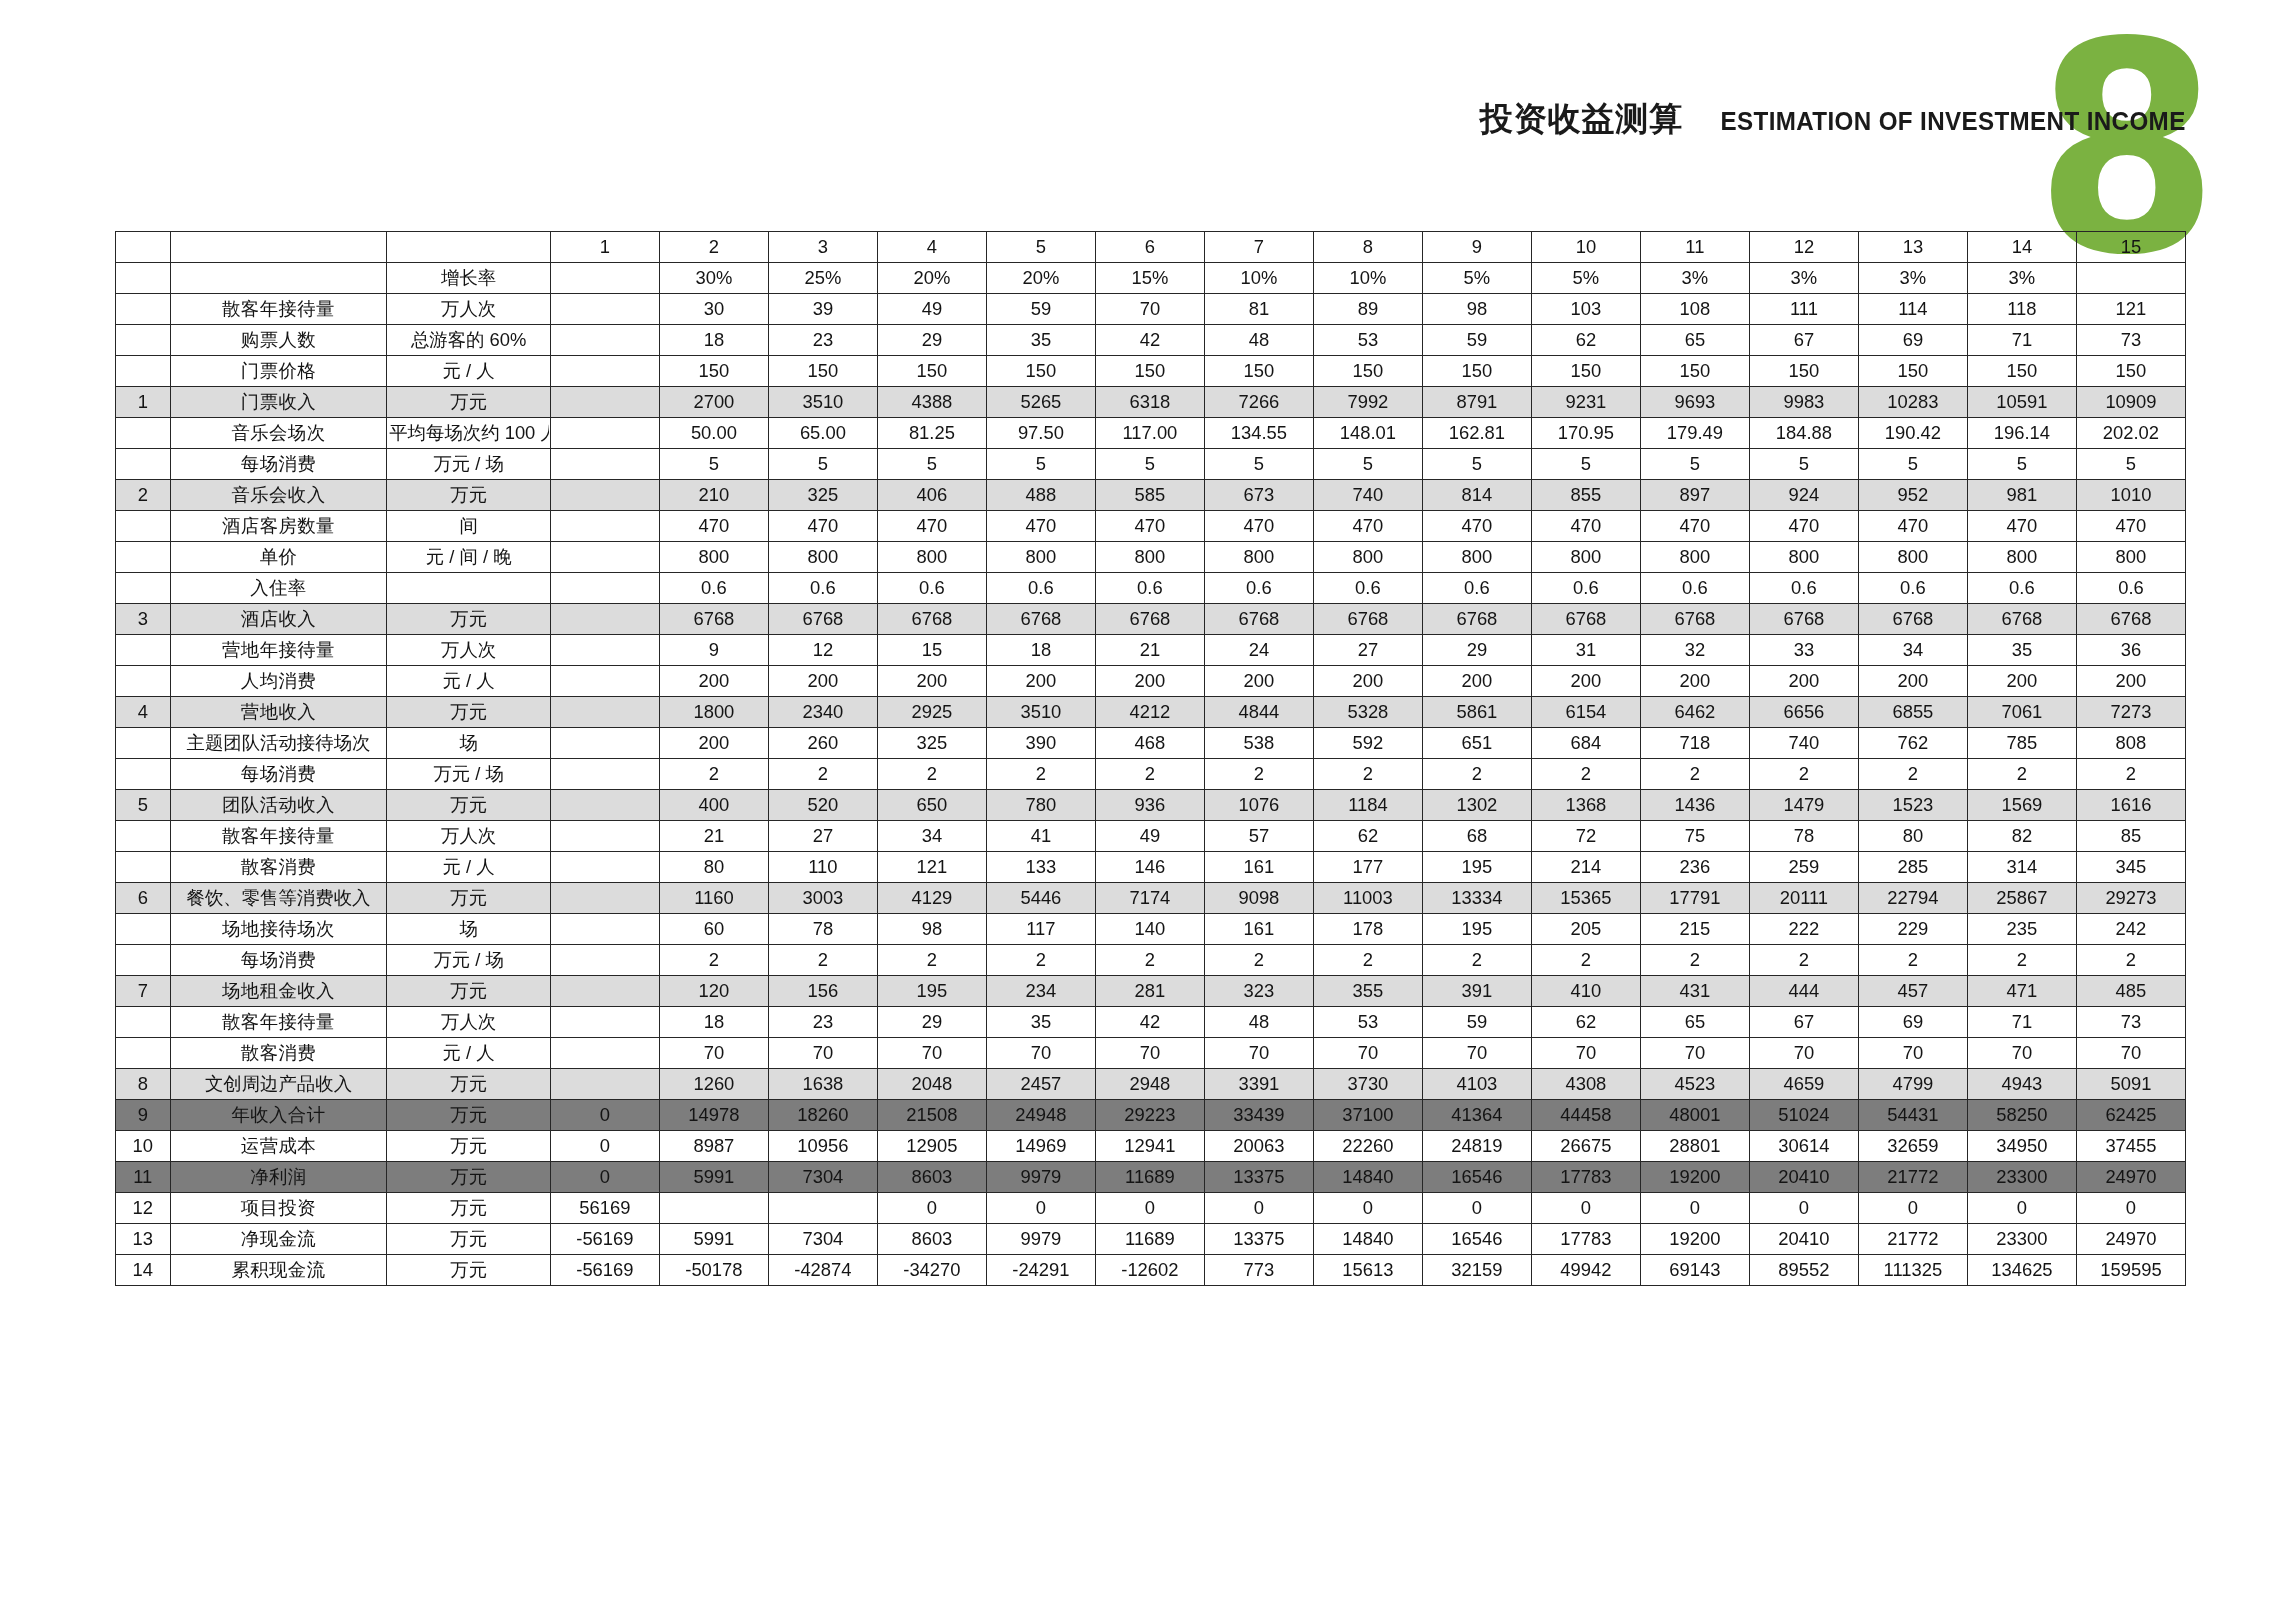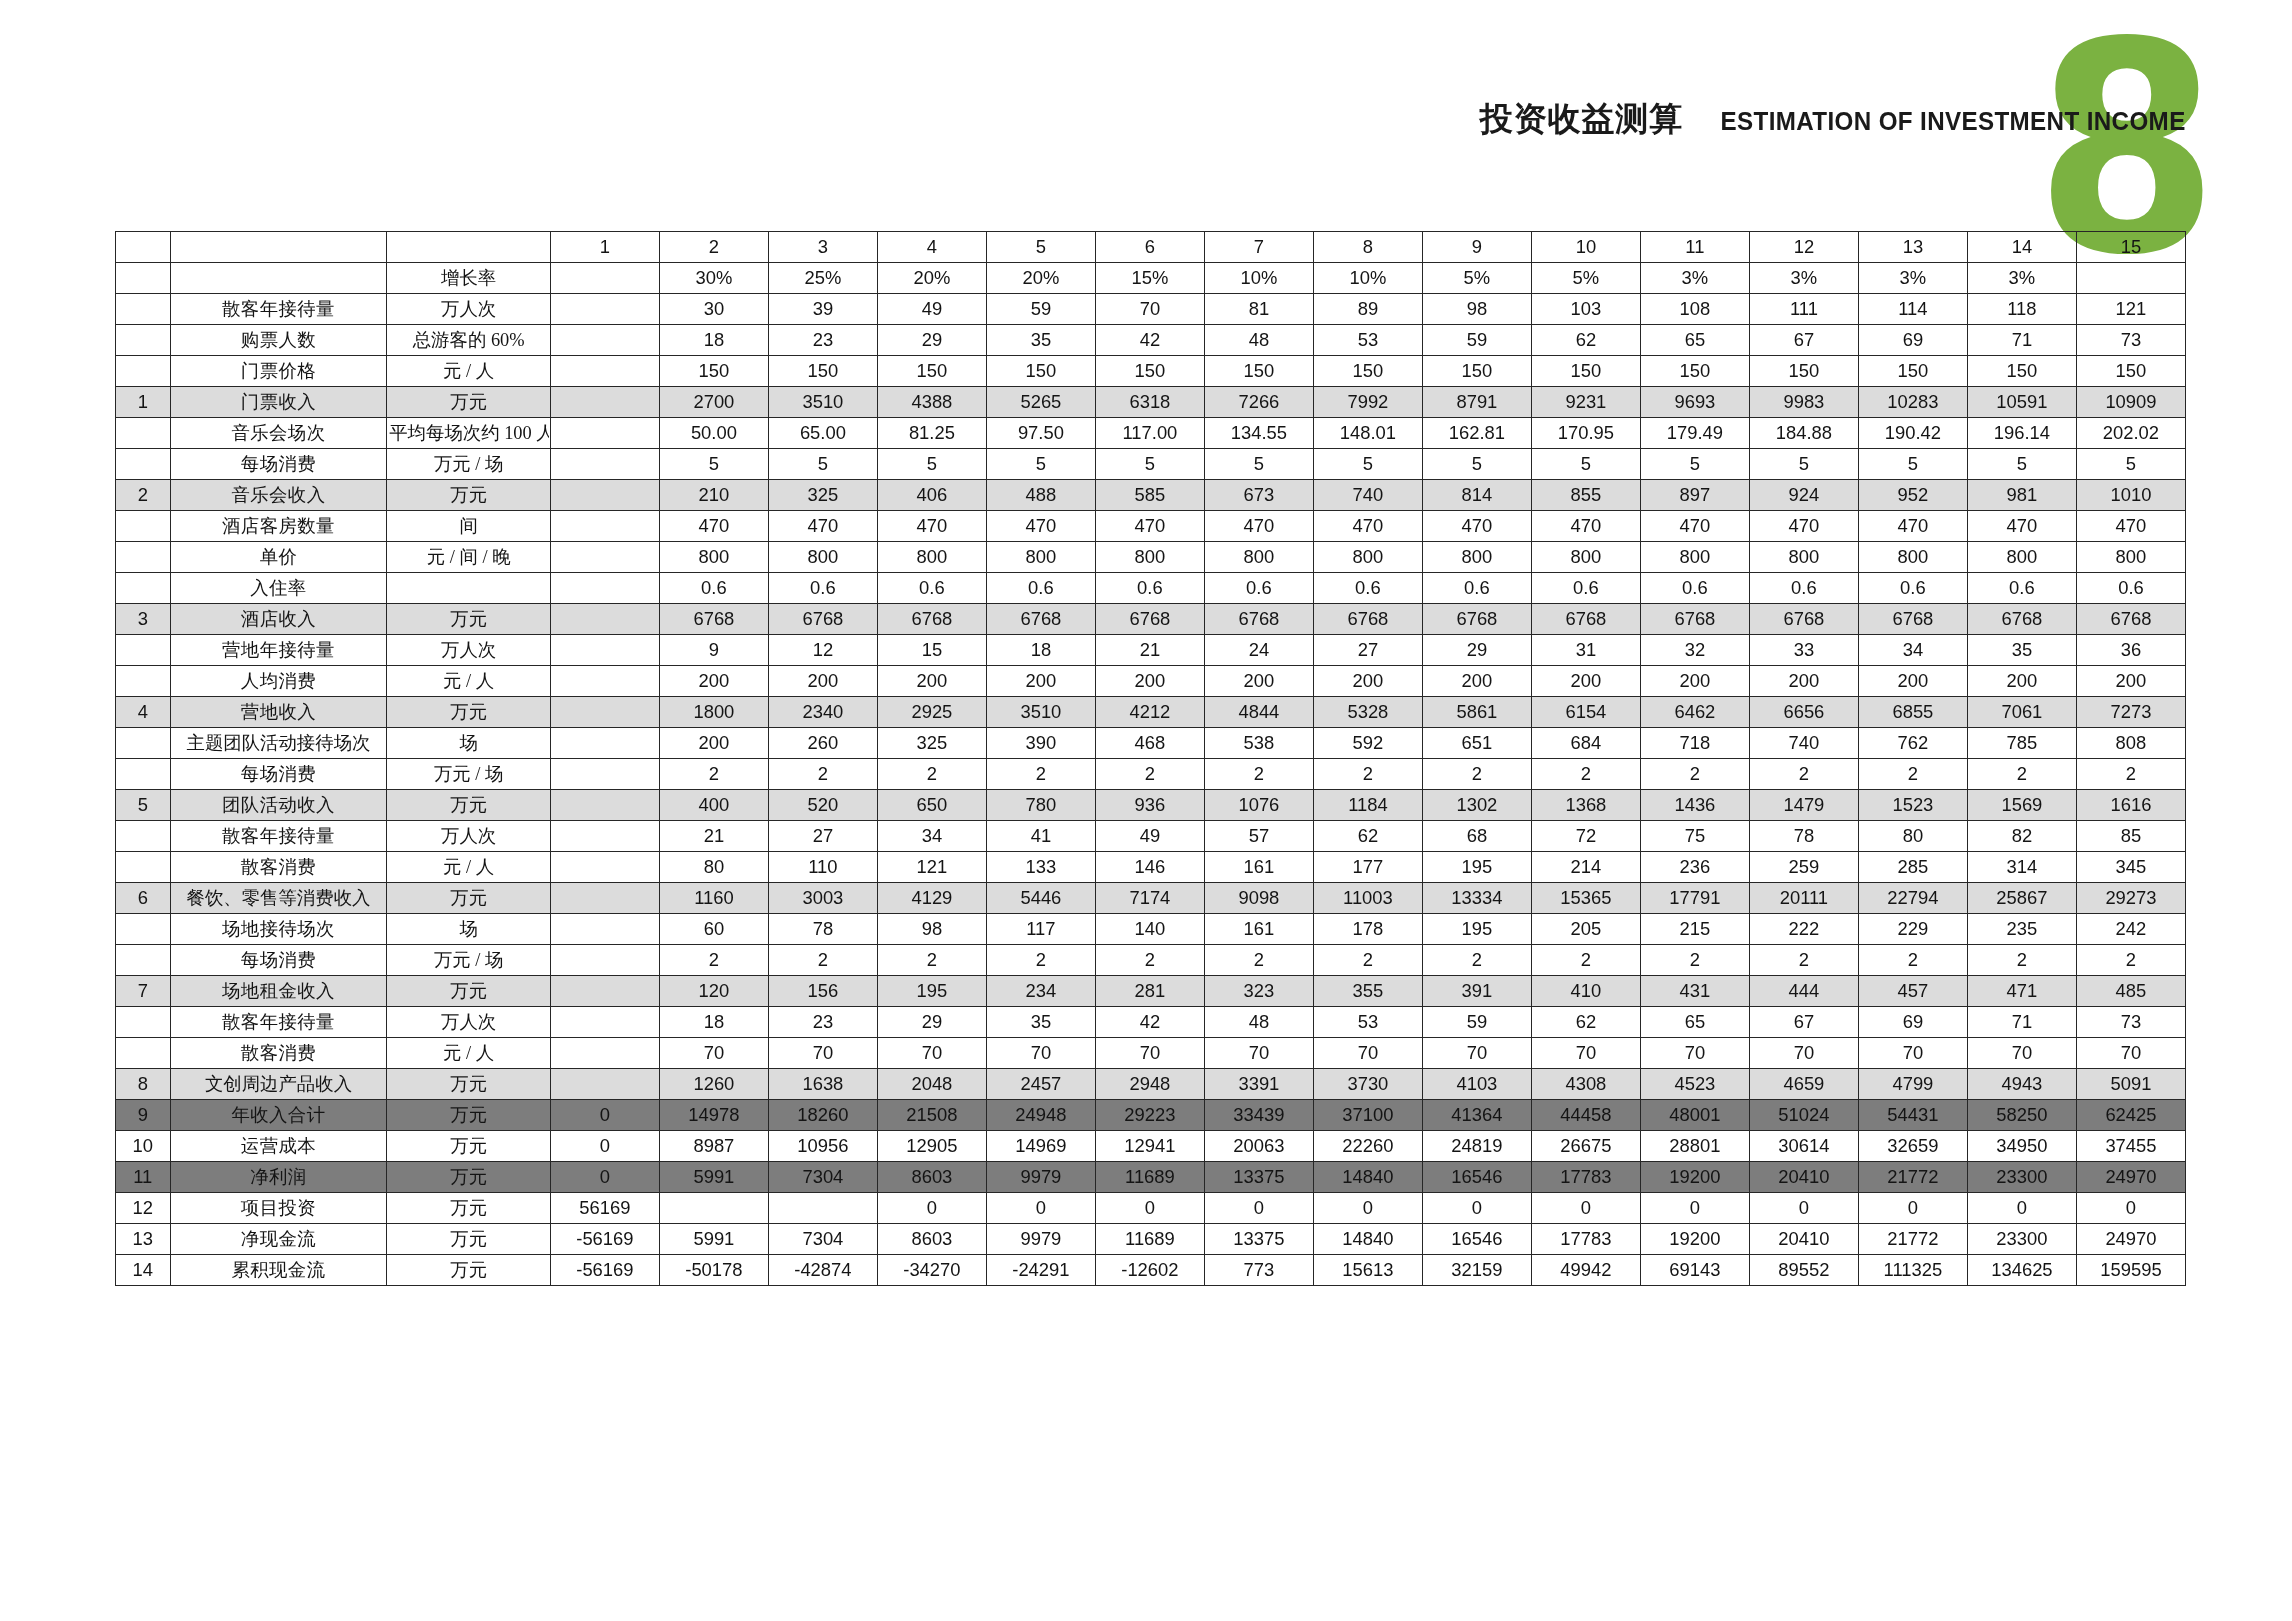--- a/index.html
+++ b/index.html
@@ -86,21 +86,21 @@
     overflow: hidden;
   }
   
   col.c-idx   { width: 50px; }
   col.c-name  { width: 199px; }
   col.c-unit  { width: 150px; }
   col.c-year  { width: 100px; }
 
   td.idx  { font-size: 18px; }
   td.name { font-size: 19px; letter-spacing: 0.4px; font-family: Liberation Sans, sans-serif; }
-  td.unit { font-size: 18px; font-family: Liberation Serif, serif; margin-top: 20px; }
+  td.unit { font-size: 18px; font-family: Liberation Sans, sans-serif; margin-top: 20px; }
   td.name.small { font-size: 17px; letter-spacing: 0; margin-left: 28px; }
   td.unit.twoline { font-size: 17px; white-space: normal; line-height: 1.18; }
 
   tr.r-light td { background: #dcdcdc; }
   tr.r-dark  td { background: #7d7d7d; color: #111; }
   tr.r-tall td { height: 52px; border-radius: 10px; }
   tr.r-head td { height: 30px; }
 </style>
 </head>
 <body>

